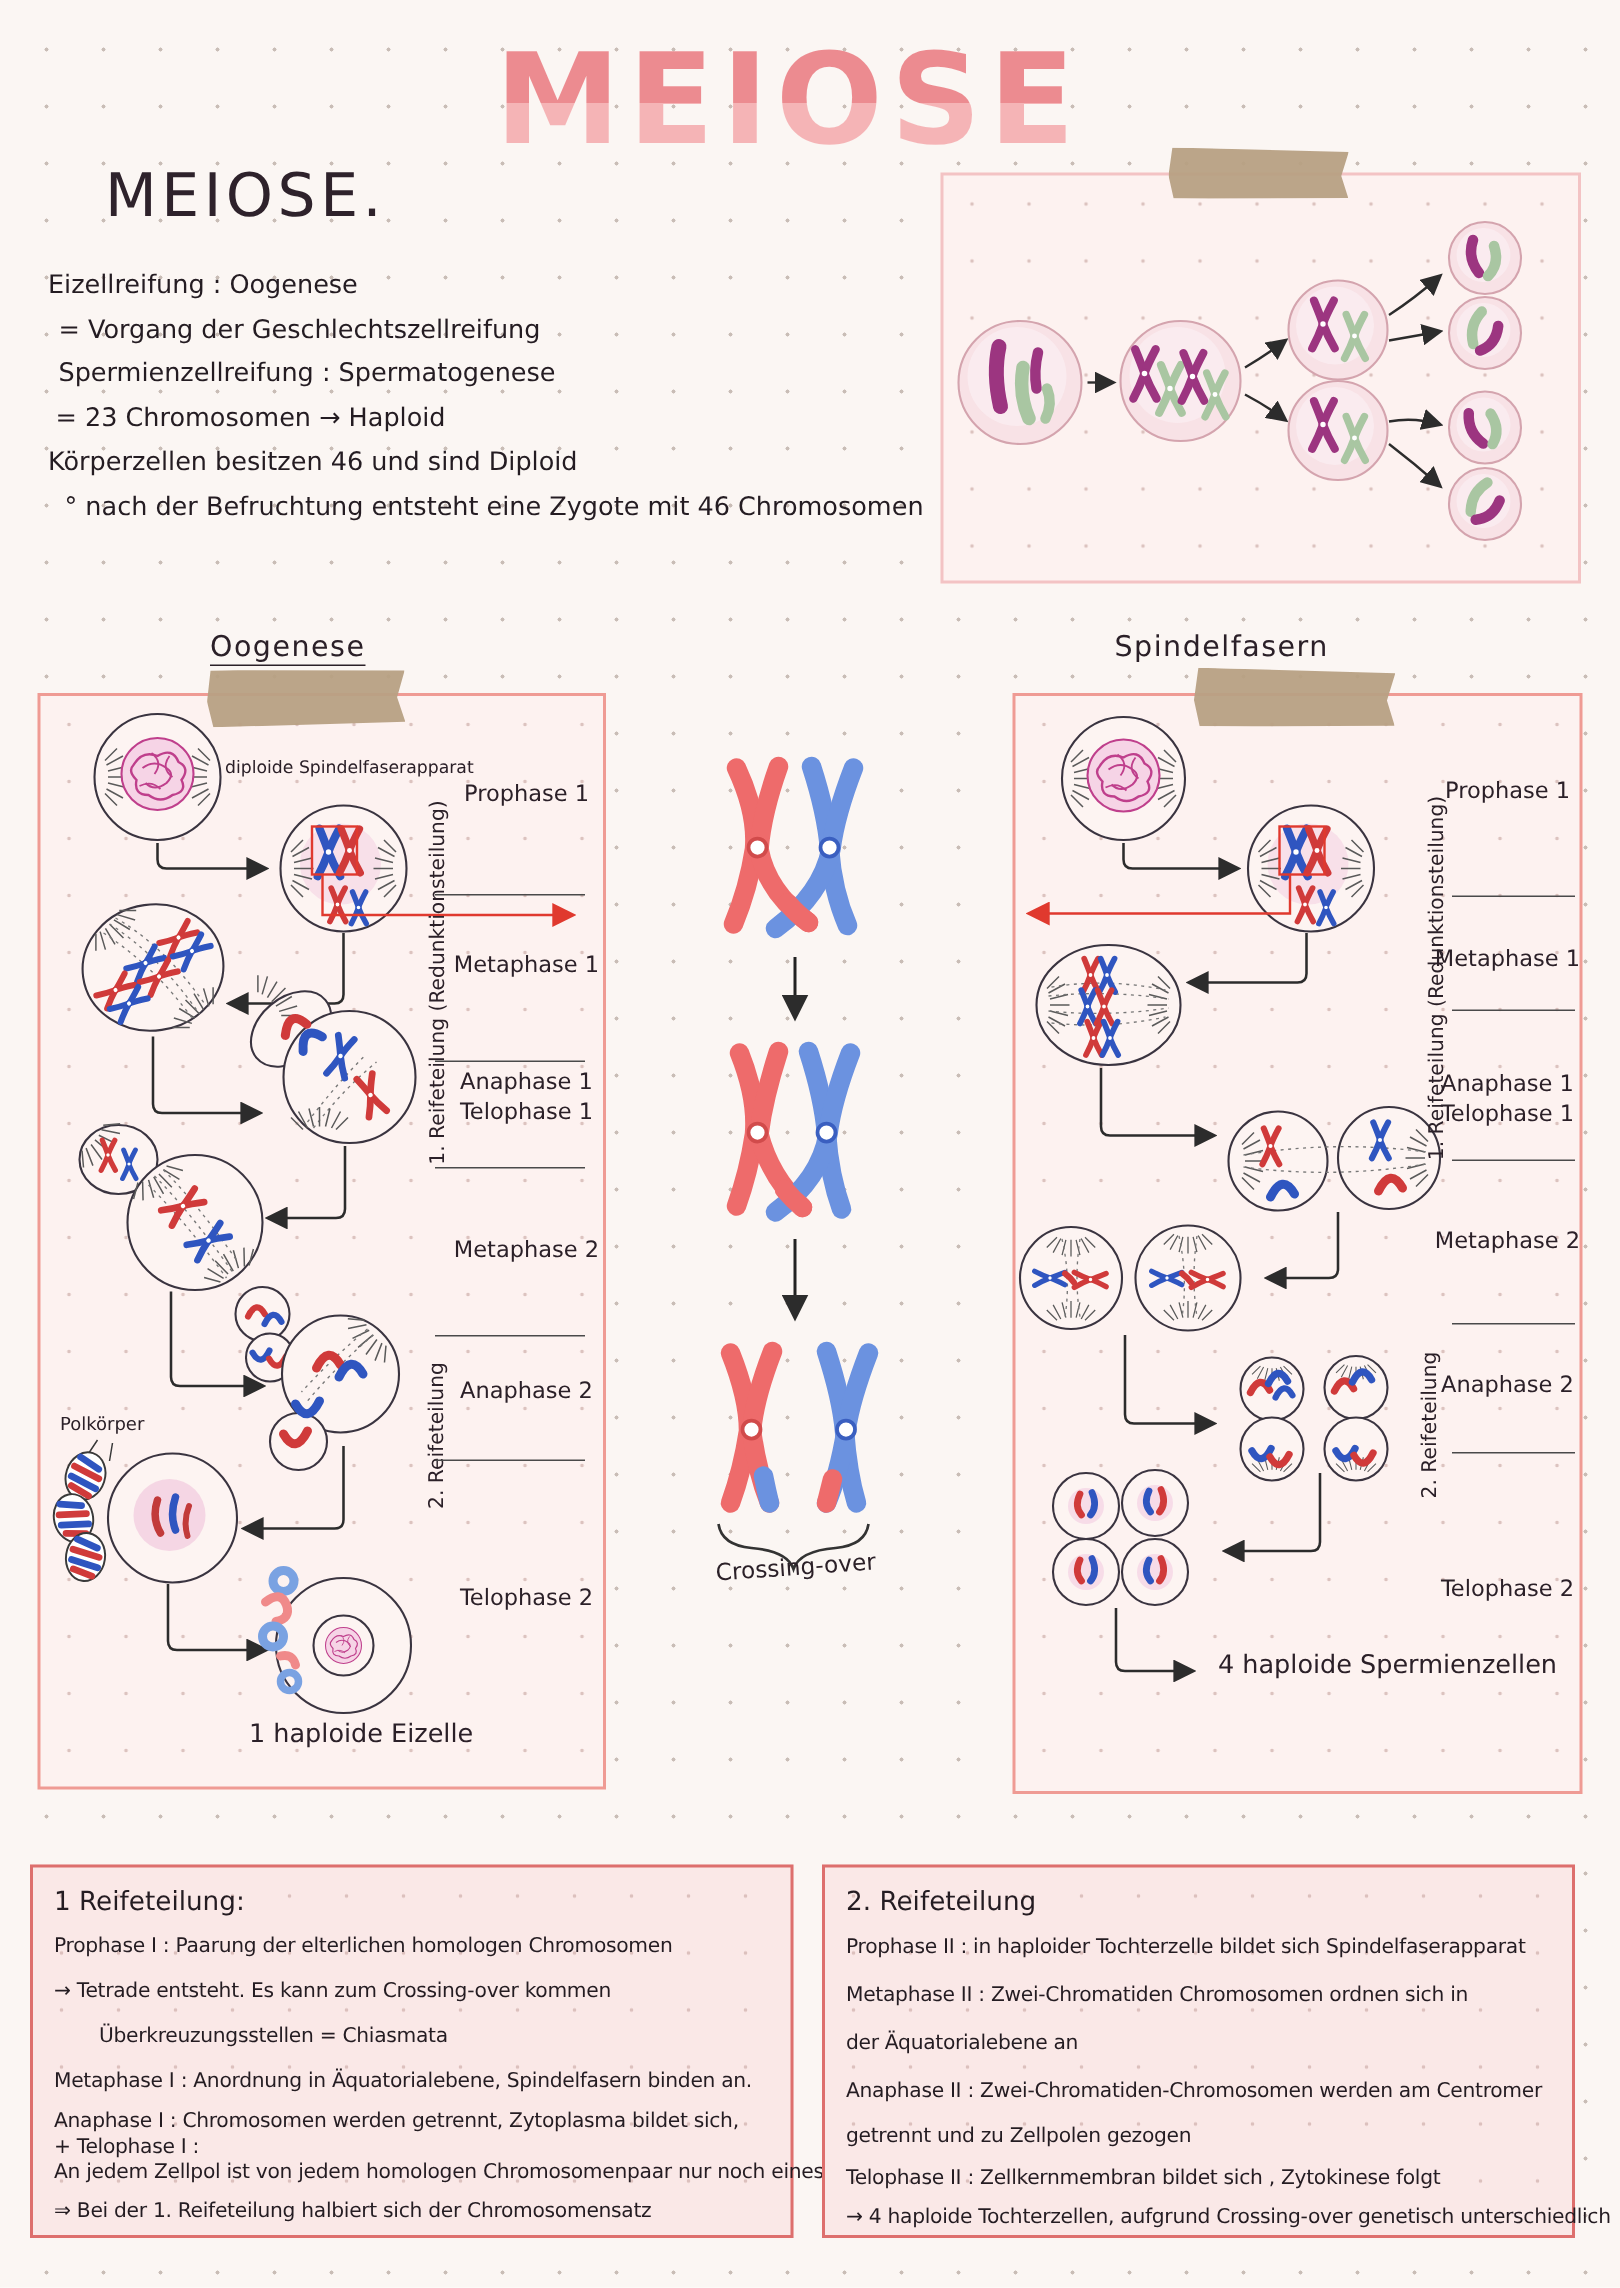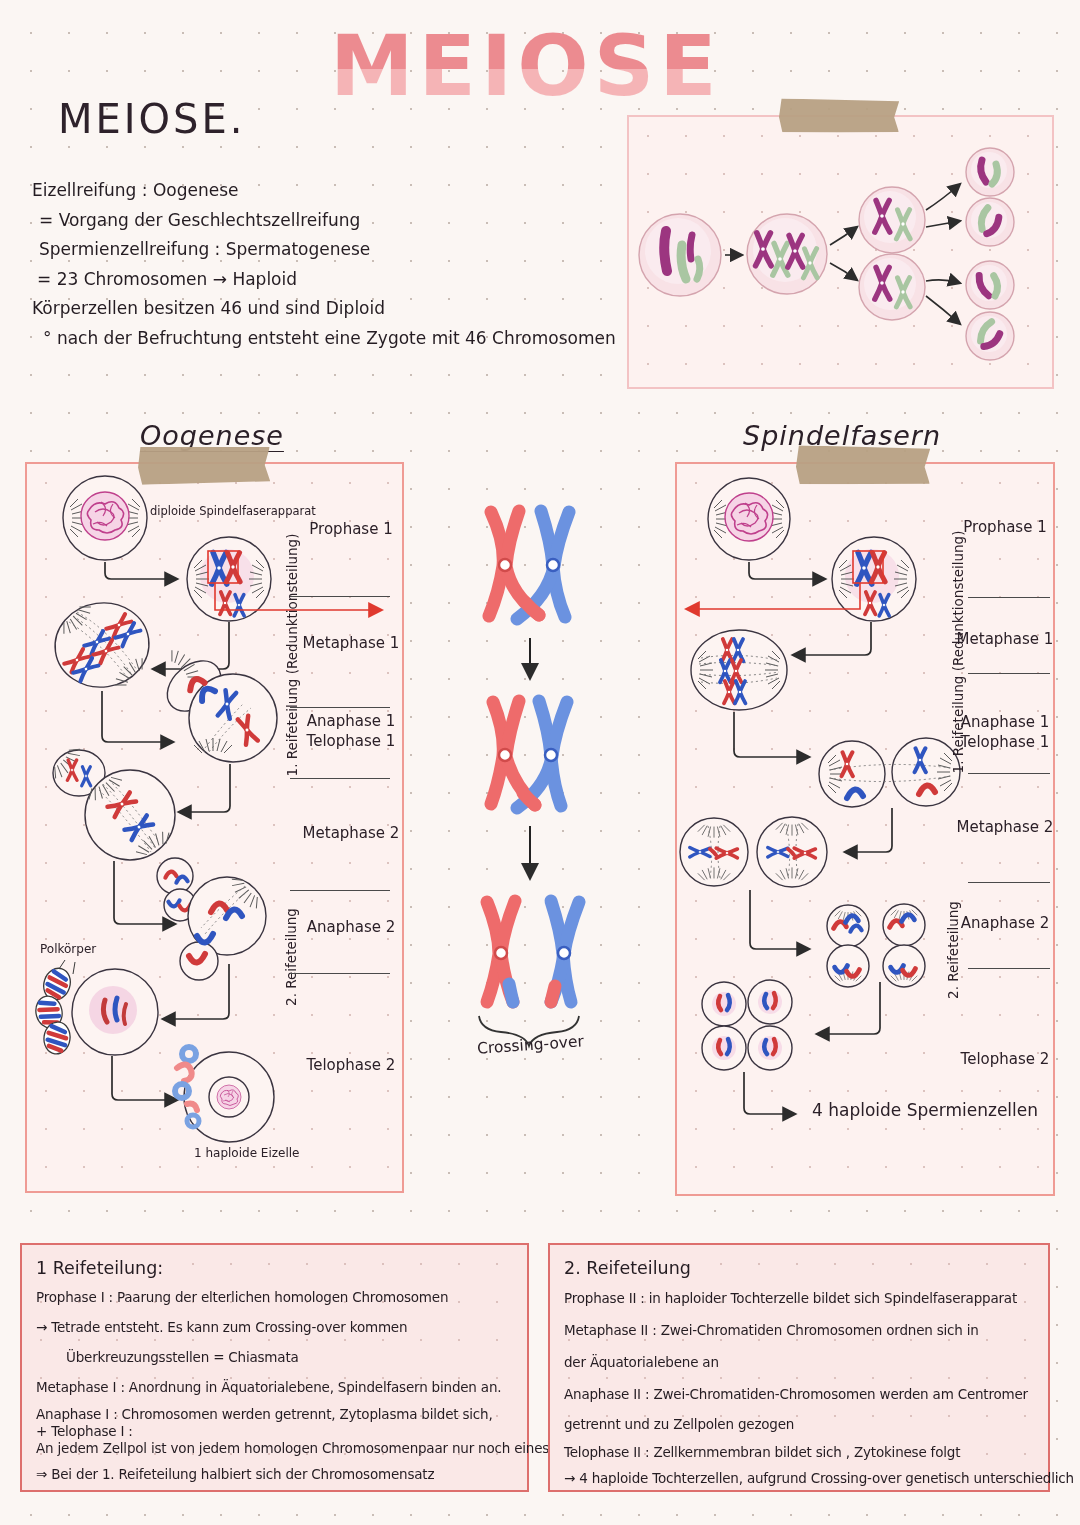--- a/index.html
+++ b/index.html
@@ -5,21 +5,21 @@
   html,body{margin:0;padding:0;}
   .page{position:relative;width:1080px;height:1525px;overflow:hidden;
     font-family:"DejaVu Sans",sans-serif;color:#241c22;
     background-color:#fbf6f3;
     background-image:radial-gradient(circle,#c9bdb6 1.2px,transparent 1.5px);
     background-size:38px 38px;background-position:12px 14px;}
   .big-title{position:absolute;left:330px;top:24px;margin:0;
     font:bold 84px/1 "DejaVu Sans",sans-serif;letter-spacing:5px;
     background:linear-gradient(180deg,#ec8b90 53%,#f5b4b6 53%);
     -webkit-background-clip:text;background-clip:text;color:transparent;}
-  .heading{position:absolute;left:58px;top:96px;margin:0;font-weight:400;
+  .heading{position:absolute;left:58px;top:96px;margin:12px;font-weight:400;
     font-size:40px;letter-spacing:3px;color:#2e222b;}
   .intro{position:absolute;left:32px;top:180px;font-size:17px;}
   .intro-line{height:29.5px;white-space:nowrap;}
   .intro-line:nth-child(2),.intro-line:nth-child(3){margin-left:7px;}
   .intro-line:nth-child(4){margin-left:5px;}
   .intro-line:nth-child(6){margin-left:11px;}
   .box{position:absolute;background-color:#fdf2f0;
     background-image:radial-gradient(circle,#dcc3bf 1.1px,transparent 1.4px);
     background-size:38px 38px;}
   .overview{left:627px;top:115px;width:423px;height:270px;border:2px solid #f3c3c4;}
@@ -28,32 +28,32 @@
   .bbox{position:absolute;background-color:#fae8e7;border:2.5px solid #dd6f6d;
     background-image:radial-gradient(circle,#dcc0bd 1.1px,transparent 1.4px);
     background-size:38px 38px;}
   .b1{left:20px;top:1243px;width:505px;height:245px;}
   .b2{left:548px;top:1243px;width:498px;height:245px;}
   .tape{position:absolute;background:#b7a083;opacity:.95;
     clip-path:polygon(2% 0,100% 5%,96% 52%,100% 95%,3% 100%,0 55%);}
   .tape-overview{left:779px;top:99px;width:120px;height:34px;transform:rotate(.6deg);}
   .tape-oog{left:138px;top:446px;width:132px;height:38px;transform:rotate(-.8deg);}
   .tape-sperm{left:796px;top:446px;width:134px;height:39px;transform:rotate(.7deg);}
-  .sec-title{position:absolute;font-size:27px;letter-spacing:1px;color:#2b2028;font-style:italic;}
+  .sec-title{position:absolute;font-size:19px;letter-spacing:1px;color:#2b2028;}
   .oog-title{left:140px;top:420px;text-decoration:underline;text-underline-offset:6px;text-decoration-thickness:1.3px;}
   .sperm-title{left:743px;top:420px;}
   .phase{position:absolute;width:110px;text-align:center;font-size:15px;
     color:#2b2028;white-space:pre-line;line-height:1.3;}
   .phline{position:absolute;height:0;border-top:1.6px solid #4a4a4a;}
   .vlabel{position:absolute;font-size:13.5px;color:#2b2028;white-space:nowrap;
     transform:translate(-50%,-50%) rotate(-90deg);}
   .slabel{position:absolute;color:#2b2028;white-space:nowrap;}
   .lbl-startcell-o{left:150px;top:504px;font-size:11.5px;}
   .lbl-polk{left:40px;top:942px;font-size:12px;}
-  .lbl-eizelle{left:166px;top:1146px;font-size:12px;margin-left:28px;}
+  .lbl-eizelle{left:166px;top:1146px;font-size:17px;}
   .lbl-sperm-result{left:812px;top:1100px;font-size:17px;}
   .lbl-crossover{left:477px;top:1036px;font-size:15.5px;transform:rotate(-4deg);}
   .btitle{position:absolute;left:14px;top:13px;font-size:17.5px;white-space:nowrap;}
   .bline{position:absolute;left:14px;font-size:13.5px;letter-spacing:-.2px;white-space:nowrap;}
   svg{position:absolute;left:0;top:0;}
   .cell{fill:#fdf4f2;stroke:#3a3440;stroke-width:1.4;}
   .pinkcell{fill:#f8e2e6;stroke:#d4a4ae;stroke-width:1.4;}
   .pinkin{fill:#fbeef1;opacity:.75;}
   .spin path{fill:none;stroke:#777;stroke-width:.9;stroke-dasharray:2 3;}
   .arr{fill:none;stroke:#2c2c2c;stroke-width:1.7;}

